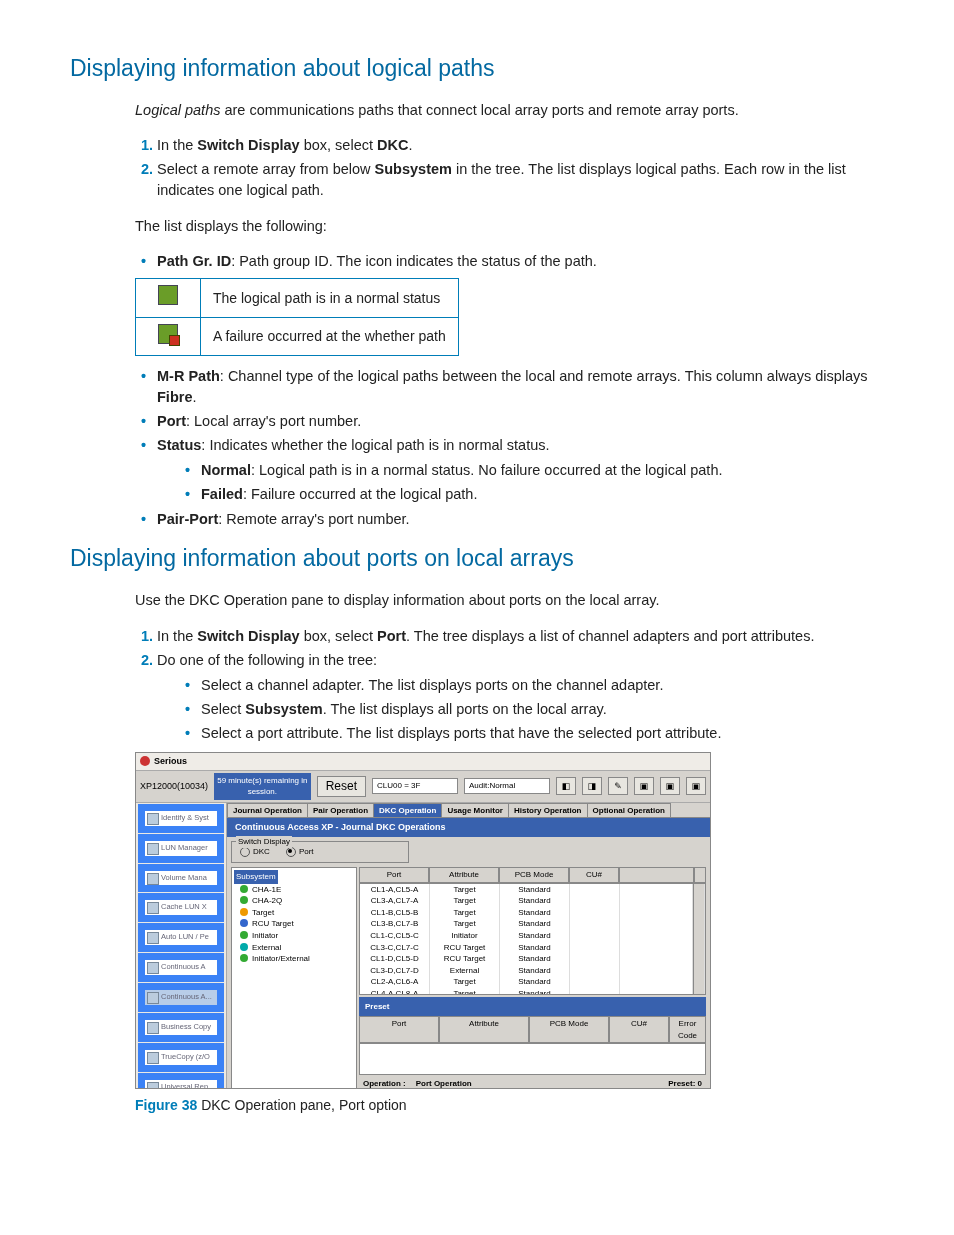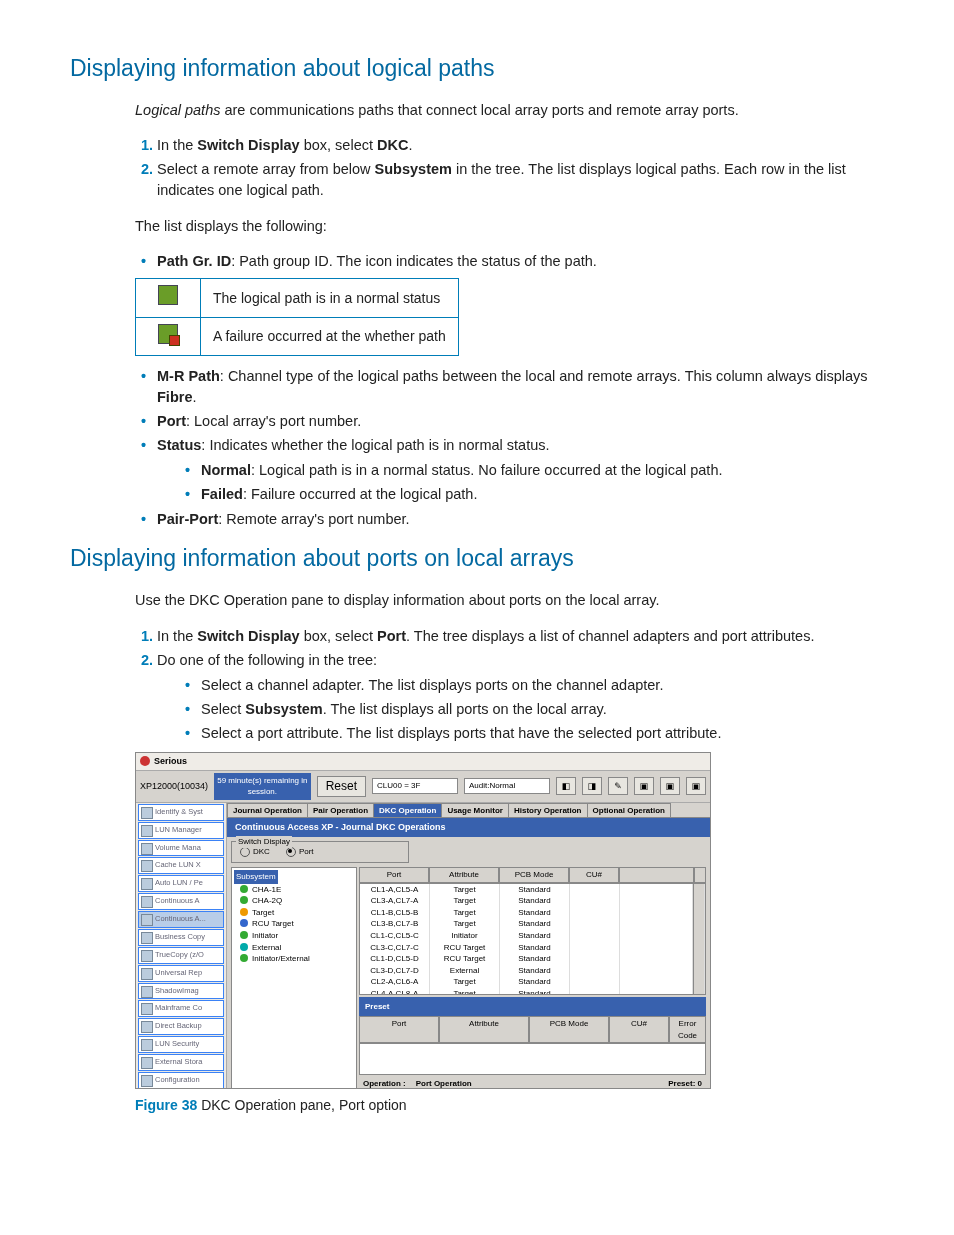--- a/index.html
+++ b/index.html
@@ -133,21 +133,21 @@
     display:flex;align-items:center;padding-left:4px;
   }
   .ss-main { display:flex; height: calc(100% - 40px); }
   .ss-left {
     width: 90px;
     background:#ece9e3;
     border-right:1px solid #aaa;
     overflow:hidden;
   }
   .ss-left-item {
-    border:1px solid #3b82f6;
+    border:7px solid #3b82f6;
     background:#fff;
     margin:1px 2px;
     padding:2px 2px 2px 16px;
     font-size:7.5px;
     color:#667;
     white-space:nowrap;
     overflow:hidden;
     position:relative;
   }
   .ss-left-item.sel { background:#b8cde8; }

